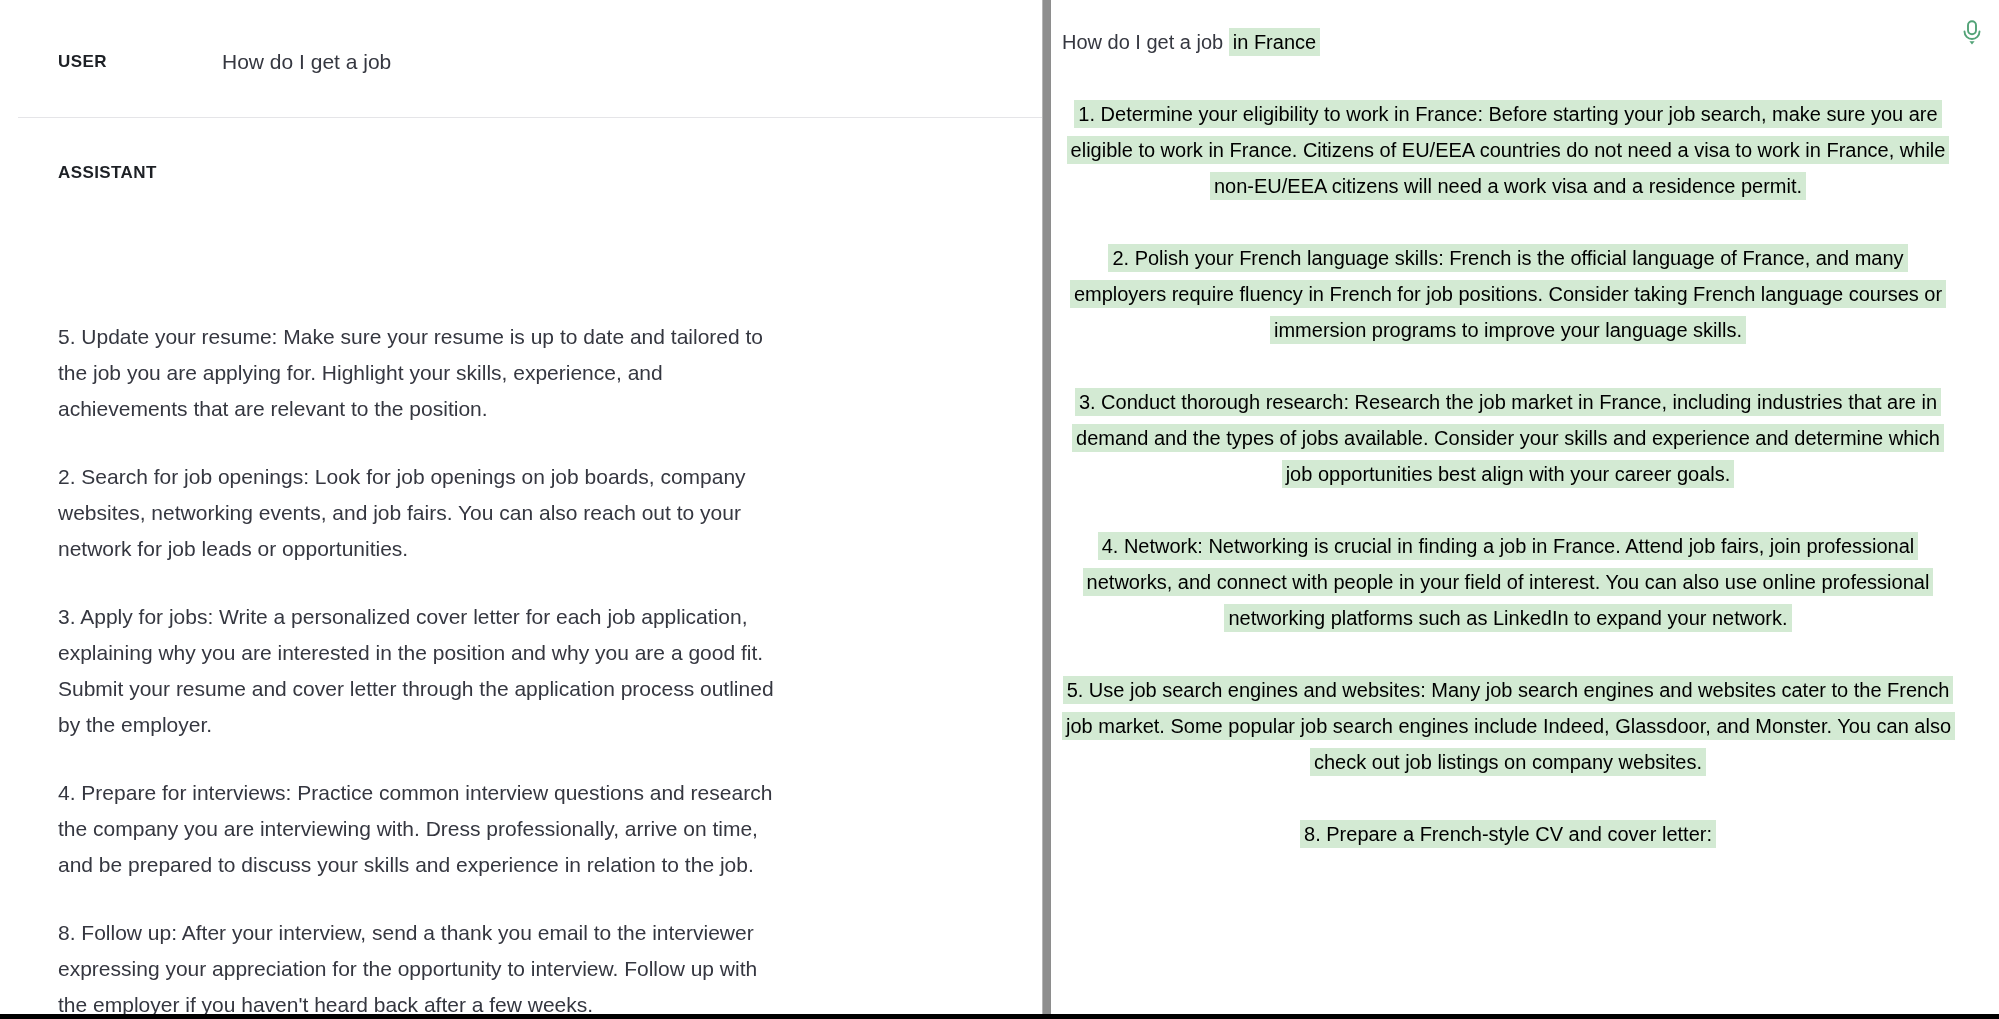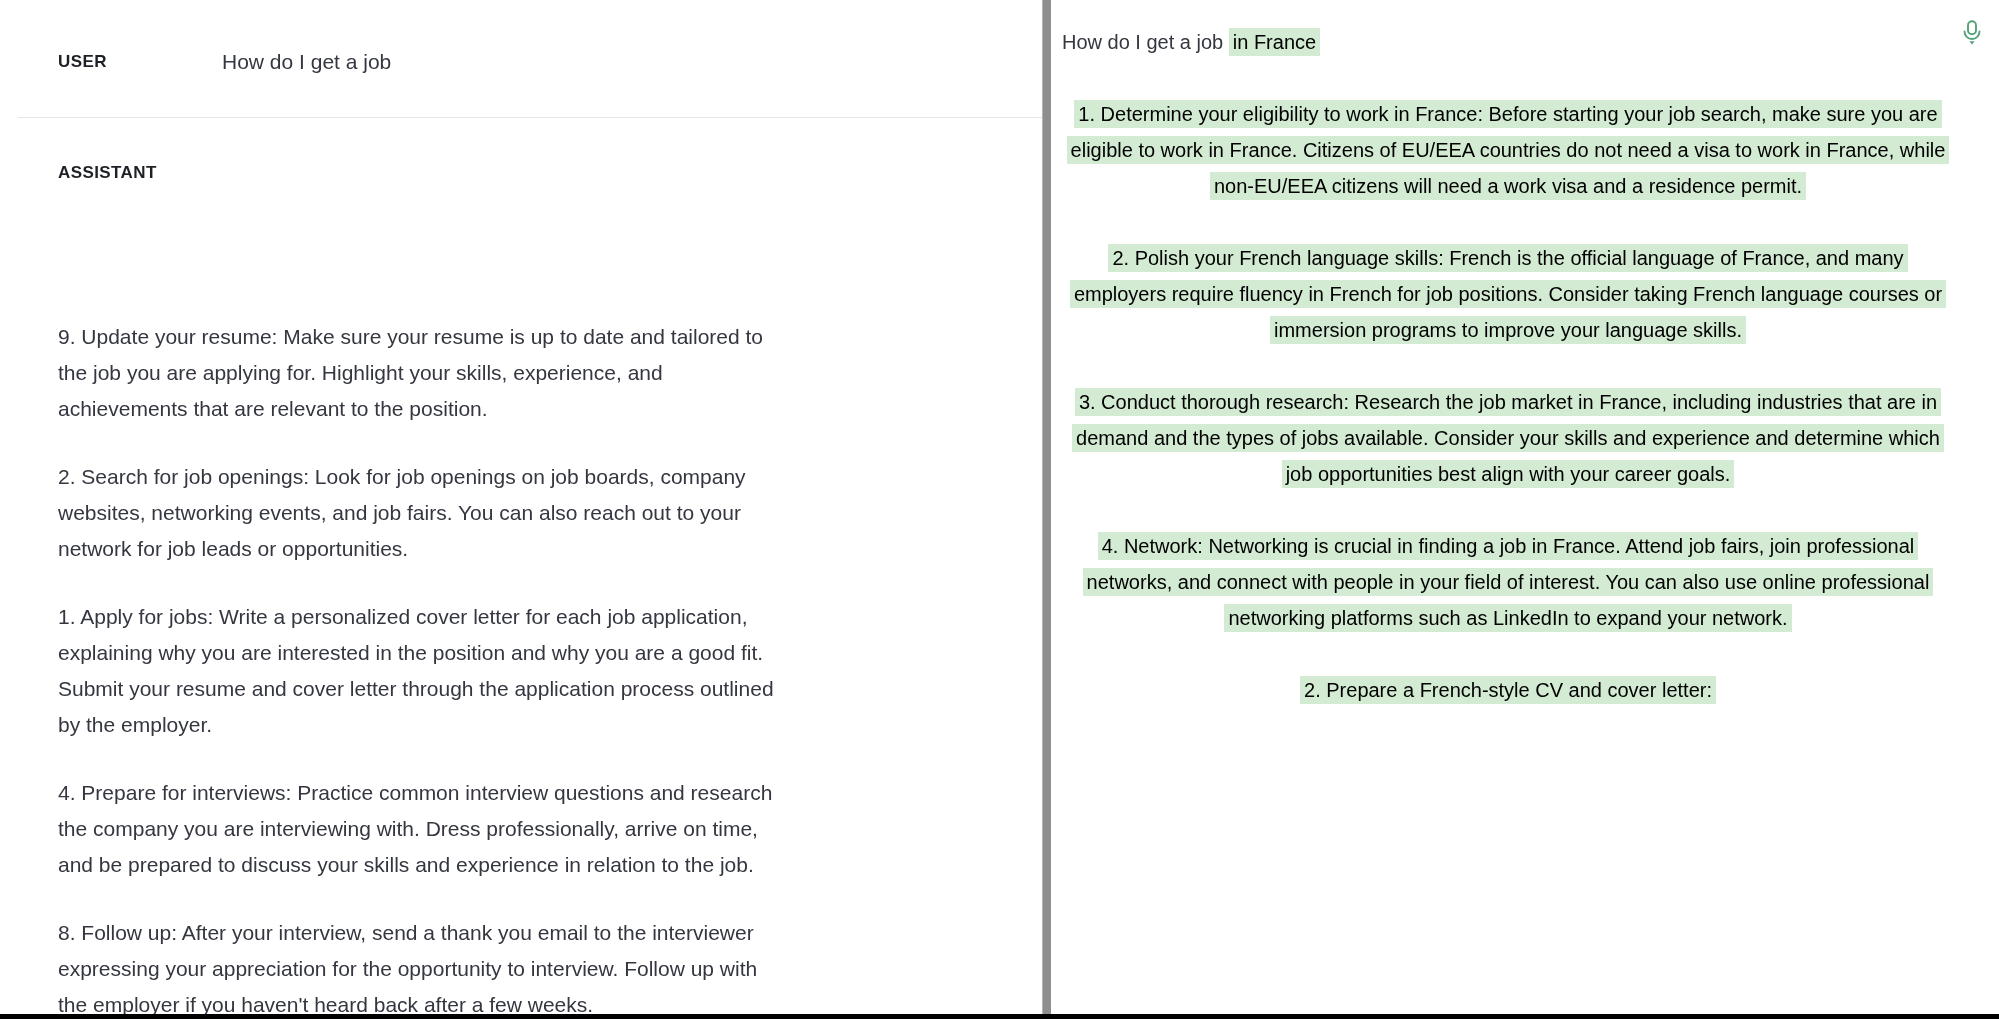--- a/index.html
+++ b/index.html
@@ -79,25 +79,25 @@
       <div class="role">USER</div>
       <div class="msg-body">How do I get a job</div>
     </div>
 
     <hr class="rule">
 
     <div class="msg-row row-assistant">
       <div class="role">ASSISTANT</div>
       <div class="msg-body">
 
-          <p>9. Update your resume: Make sure your resume is up to date and tailored to the job you are applying for. Highlight your skills, experience, and achievements that are relevant to the position.</p>
+          <p>5. Update your resume: Make sure your resume is up to date and tailored to the job you are applying for. Highlight your skills, experience, and achievements that are relevant to the position.</p>
 
           <p>2. Search for job openings: Look for job openings on job boards, company websites, networking events, and job fairs. You can also reach out to your network for job leads or opportunities.</p>
 
-          <p>1. Apply for jobs: Write a personalized cover letter for each job application, explaining why you are interested in the position and why you are a good fit. Submit your resume and cover letter through the application process outlined by the employer.</p>
+          <p>3. Apply for jobs: Write a personalized cover letter for each job application, explaining why you are interested in the position and why you are a good fit. Submit your resume and cover letter through the application process outlined by the employer.</p>
 
           <p>4. Prepare for interviews: Practice common interview questions and research the company you are interviewing with. Dress professionally, arrive on time, and be prepared to discuss your skills and experience in relation to the job.</p>
 
           <p>8. Follow up: After your interview, send a thank you email to the interviewer expressing your appreciation for the opportunity to interview. Follow up with the employer if you haven't heard back after a few weeks.</p>
 
           <p>3. Network: Network with people in your industry by attending</p>
         </div>
     </div>
 
   </div>
@@ -111,22 +111,23 @@
     <div class="r-paras">
 
         <p><mark class="hl">1. Determine your eligibility to work in France: Before starting your job search, make sure you are eligible to work in France. Citizens of EU/EEA countries do not need a visa to work in France, while non-EU/EEA citizens will need a work visa and a residence permit.</mark></p>
 
         <p><mark class="hl">2. Polish your French language skills: French is the official language of France, and many employers require fluency in French for job positions. Consider taking French language courses or immersion programs to improve your language skills.</mark></p>
 
         <p><mark class="hl">3. Conduct thorough research: Research the job market in France, including industries that are in demand and the types of jobs available. Consider your skills and experience and determine which job opportunities best align with your career goals.</mark></p>
 
         <p><mark class="hl">4. Network: Networking is crucial in finding a job in France. Attend job fairs, join professional networks, and connect with people in your field of interest. You can also use online professional networking platforms such as LinkedIn to expand your network.</mark></p>
 
+        <p><mark class="hl">5. Use job search engines and websites: Many job search engines and websites cater to the French job market. Some popular job search engines include Indeed, Glassdoor, and Monster. You can also check out job listings on company websites.</mark></p>
 
-        <p><mark class="hl">2. Prepare a French-style CV and cover letter:</mark></p>
+        <p><mark class="hl">8. Prepare a French-style CV and cover letter:</mark></p>
       </div>
 
     <span class="mic">
       <svg viewBox="0 0 24 28" fill="none" stroke="currentColor" stroke-width="1.9" stroke-linecap="round">
         <rect x="8" y="2.2" width="8" height="13" rx="4"></rect>
         <path d="M4.5 12.5 a7.5 7.5 0 0 0 15 0"></path>
         <path d="M9.4 22.2 L14.6 22.2 L12 25.4 Z" fill="currentColor" stroke="none"></path>
       </svg>
     </span>
 

